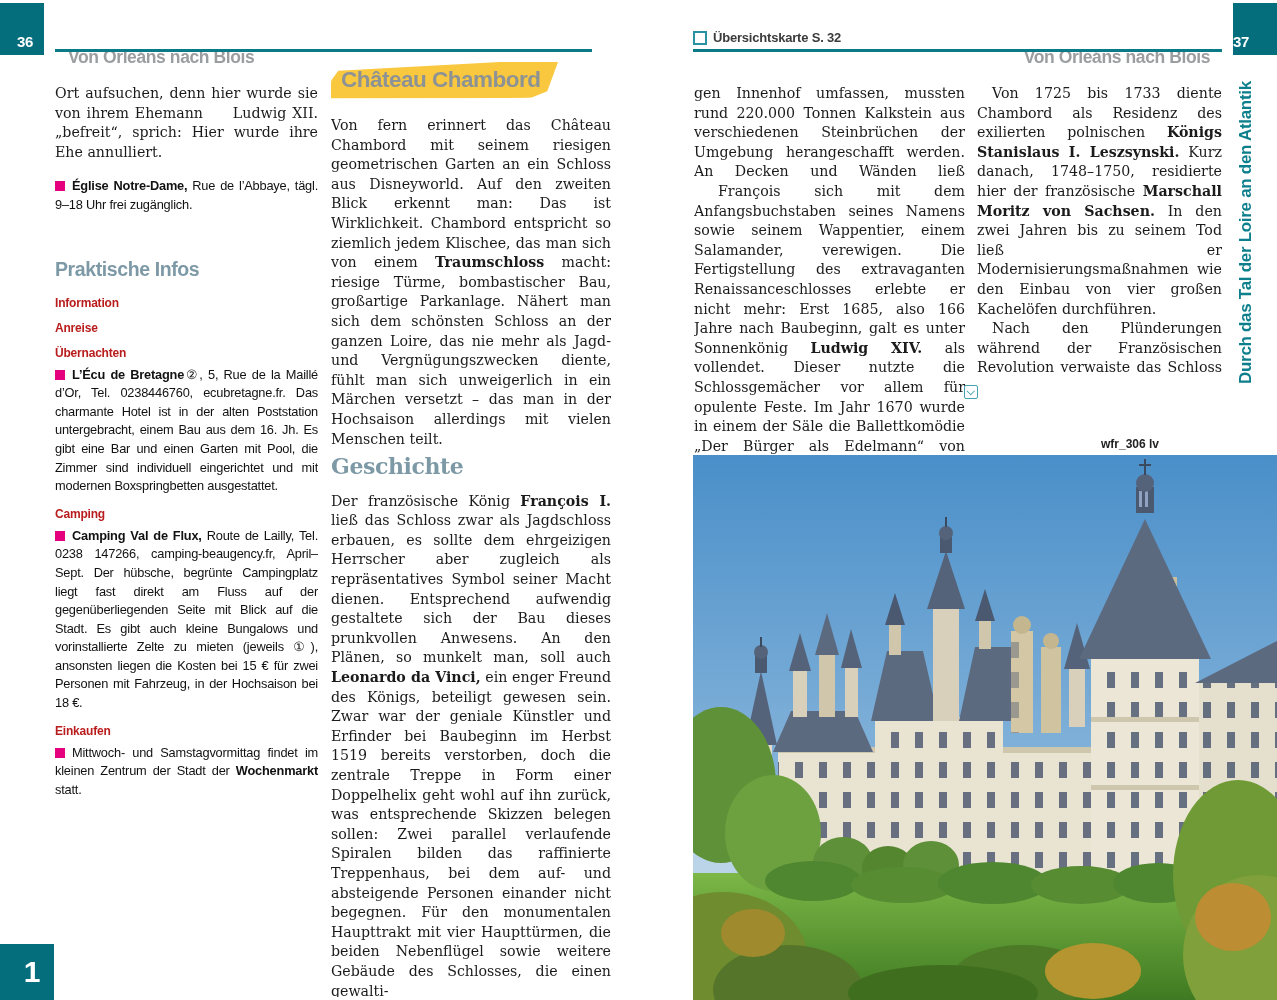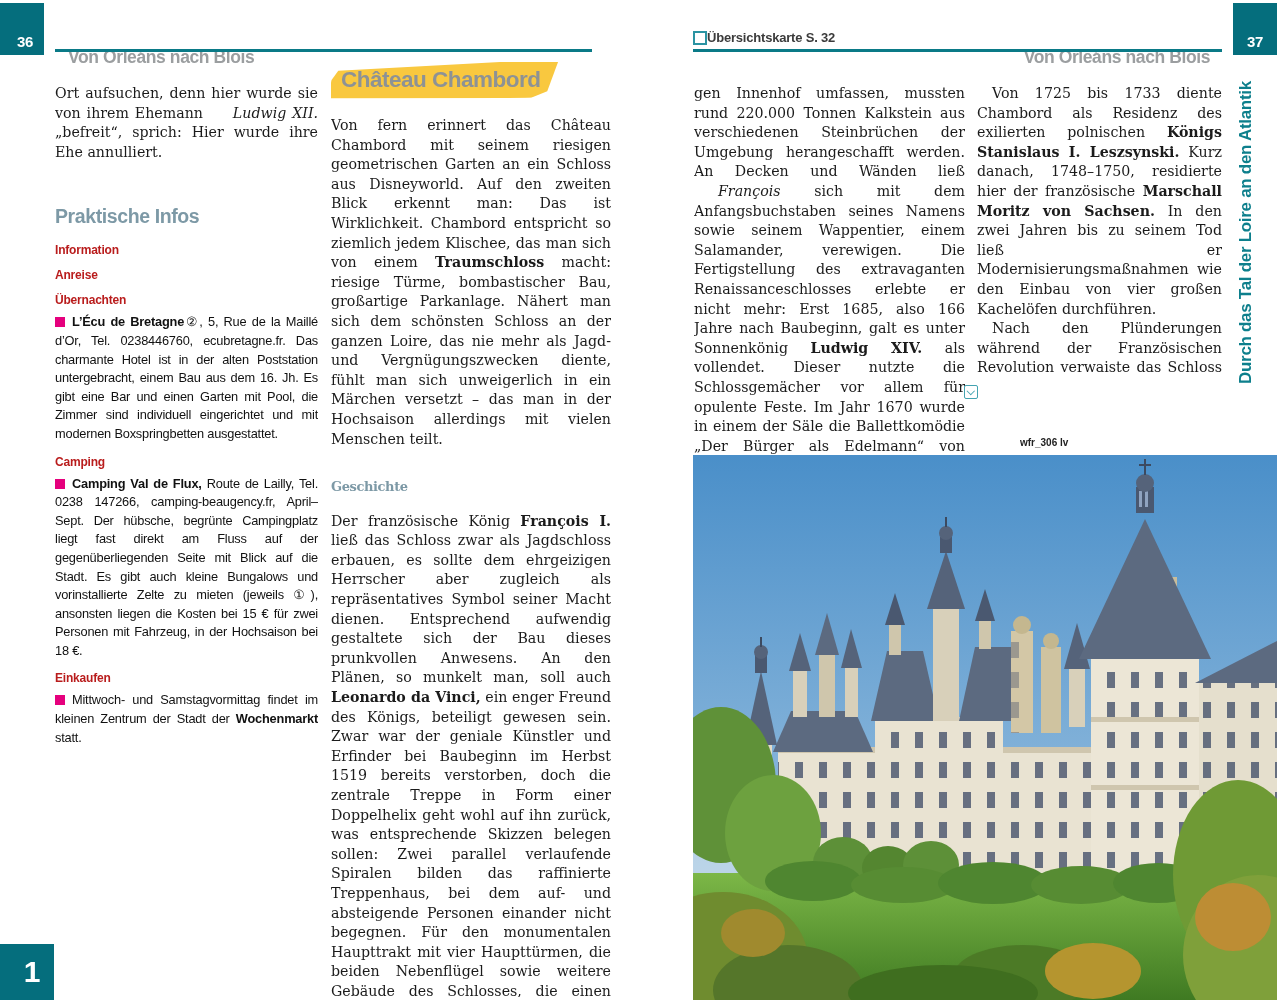--- a/index.html
+++ b/index.html
@@ -7,43 +7,43 @@
     width:1277px;height:1000px;position:relative;background:#ffffff;
     font-family:"Liberation Sans",sans-serif;color:#1b1b1b;overflow:hidden;
   }
   
   .corner-tab{
     position:absolute;top:3px;width:44px;height:52px;background:#056e7d;
     color:#fff;font-weight:bold;font-size:15px;letter-spacing:-0.3px;
     display:flex;align-items:flex-end;box-sizing:border-box;padding-bottom:5px;
   }
   .corner-tab.left{left:0;justify-content:flex-end;padding-right:11px;}
-  .corner-tab.right{right:0;justify-content:flex-start;padding-left:14px;}
+  .corner-tab.right{right:0;justify-content:flex-start;padding-left:0;}
   .header-title{
     position:absolute;top:26px;font-size:17.5px;font-weight:bold;
     color:#9b9ea0;letter-spacing:-0.4px;white-space:nowrap;margin-top:21px;
   }
   .header-title.left{left:68px;}
   .header-title.right{right:67px;text-align:right;}
   .rule{position:absolute;top:49px;height:3px;background:#0a7a87;}
   .rule.left{left:55px;width:537px;}
   .rule.right{left:693px;width:529px;}
   .mapref{
     position:absolute;left:693px;top:30px;font-size:13px;font-weight:bold;
-    color:#3b3b3b;letter-spacing:-0.2px;display:flex;align-items:center;gap:0;
+    color:#3b3b3b;letter-spacing:-0.2px;display:flex;align-items:center;gap:6px;
   }
   .mapref-box{
     width:10px;height:10px;border:2px solid #2a93a2;display:inline-block;flex:0 0 auto;
   }
   
   .serif{font-family:"DejaVu Serif","Liberation Serif",serif;font-size:14.2px;
          line-height:19.6px;text-align:justify;}
   .serif p{margin:0;}
   .rb{font-weight:bold;}
-  .ri{font-style:italic;margin-left:24px;}
+  .ri{margin-left:24px;}
   .col{position:absolute;overflow:hidden;}
   #col1{left:55px;top:84px;width:263px;height:860px;}
   #col2{left:331px;top:62px;width:280px;height:935px;}
   #col3{left:694px;top:84px;width:271px;height:370px;}
   #col4{left:977px;top:84px;width:245px;height:290px;}
   
   .listing{font-size:12.8px;line-height:18.6px;letter-spacing:-0.2px;text-align:justify;color:#111;}
   .entry{margin:0 0 4px 0;}
   .bullet{
     display:inline-block;width:10px;height:10px;background:#e5007d;
@@ -66,30 +66,30 @@
     padding:5px 18px 7px 14px;font-size:22.5px;font-weight:bold;
     color:#8d9295;letter-spacing:-0.5px;white-space:nowrap;
   }
   .feature-title::before{
     content:"";position:absolute;inset:0;background:#f9c83f;z-index:-1;
     clip-path:polygon(5% 16%,96% 0,100% 7%,95% 84%,88% 100%,0 88%,2% 40%);
     transform:rotate(-1.4deg);
   }
   #col2 .intro{margin:16px 0 0 0;}
   h3.geschichte{
-    margin:28px 0 15px 0;font-size:13px;font-weight:bold;color:#7d99a6;
+    margin:8px 0 15px 0;font-size:22px;font-weight:bold;color:#7d99a6;
     letter-spacing:-0.4px;
   }
   .indent{text-indent:15px;}
   
   #photo{position:absolute;left:693px;top:455px;width:584px;height:545px;}
   #photo svg{display:block;width:100%;height:100%;}
   .credit{
-    position:absolute;left:1020px;top:437px;width:220px;text-align:left;
-    font-size:10px;font-weight:bold;color:#222;letter-spacing:0;
+    position:absolute;left:1020px;top:437px;width:220px;text-align:center;
+    font-size:12px;font-weight:bold;color:#222;letter-spacing:0;
   }
   .caption{
     position:absolute;left:964px;top:382px;width:256px;
     font-size:13.2px;line-height:21px;color:#8d9399;letter-spacing:-0.2px;
   }
   .caption-box{
     display:inline-block;width:12px;height:12px;border:1.5px solid #43a3b1;
     border-radius:2px;position:relative;vertical-align:-2px;margin-right:6px;
   }
   .caption-box::after{
@@ -124,20 +124,23 @@
   <span>Übersichtskarte S. 32</span>
 </div>
 <div class="header-title right">Von Orleáns nach Blois</div>
 <div class="rule right"></div>
 <div class="corner-tab right">37</div>
 
 <div id="col1" class="col">
   <div class="serif">
     <p><span>Ort aufsuchen, denn hier wurde sie von ihrem Ehemann </span><span class="ri">Ludwig XII.</span><span> „befreit“, sprich: Hier wurde ihre Ehe annulliert.</span></p>
   </div>
+  <p class="entry listing eglise">
+    <span class="bullet"></span><span><span class="rb">Église Notre-Dame,</span><span> Rue de l’Abbaye, tägl. 9–18 Uhr frei zugänglich.</span></span>
+  </p>
 
   <h3 class="bighead">Praktische Infos</h3>
 
   <h4 class="subhead first">Information</h4>
 
   <h4 class="subhead">Anreise</h4>
 
   <h4 class="subhead">Übernachten</h4>
   <p class="entry listing">
     <span class="bullet"></span><span><span class="rb">L’Écu de Bretagne</span><span>②, 5, Rue de la Maillé d’Or, Tel. 0238446760, ecubretagne.fr. Das charmante Hotel ist in der alten Poststation untergebracht, einem Bau aus dem 16. Jh. Es gibt eine Bar und einen Garten mit Pool, die Zimmer sind individuell eingerichtet und mit modernen Boxspringbetten ausgestattet.</span></span>

